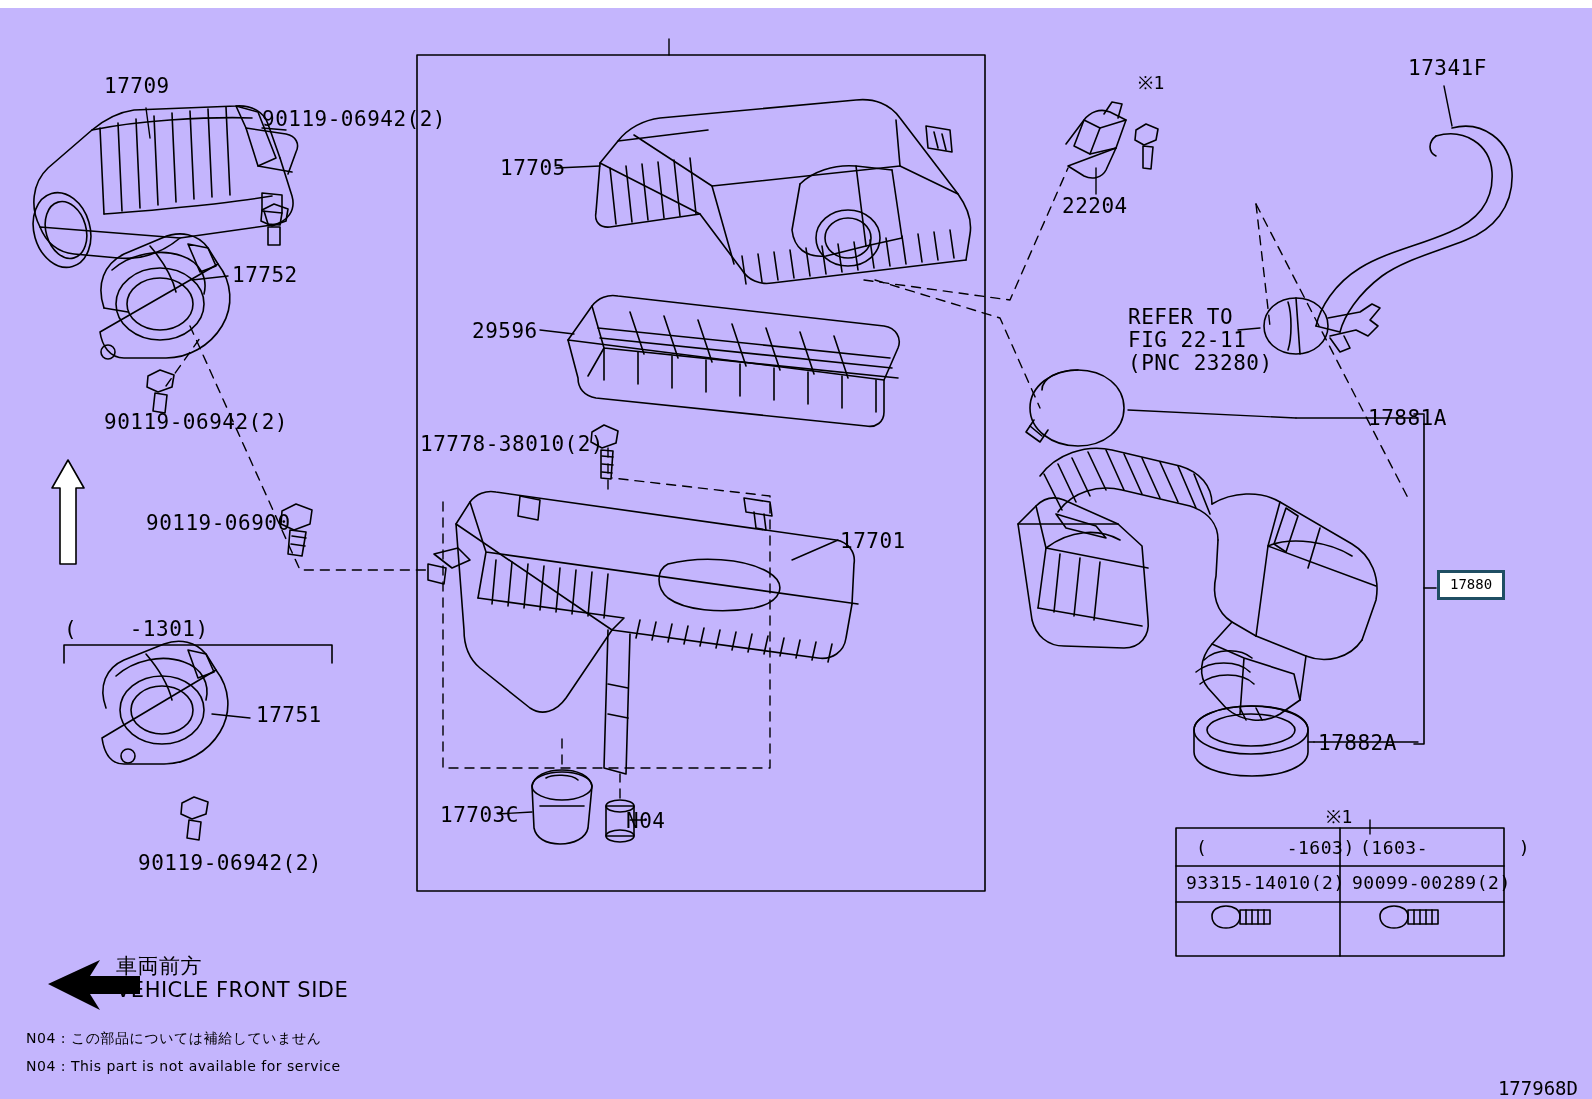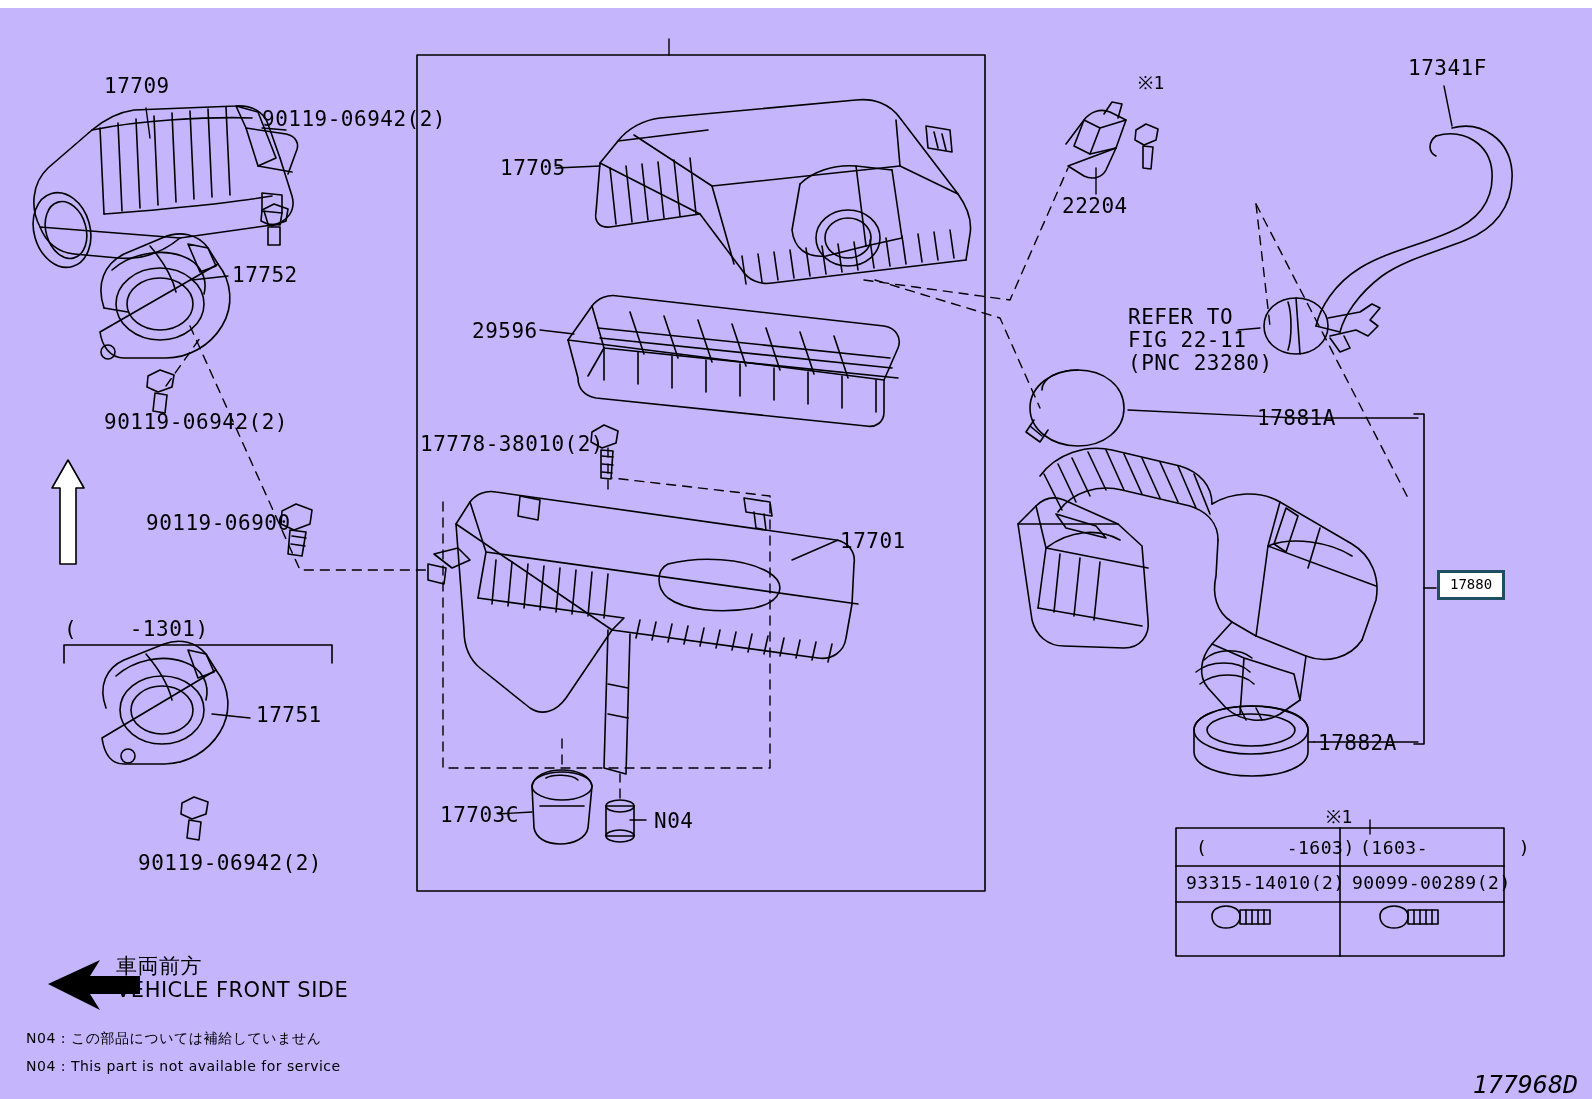--- a/index.html
+++ b/index.html
@@ -51,22 +51,21 @@
     font-family: "DejaVu Sans Mono", monospace;
     font-size: 14px;
     background: #ffffff;
     color: #000;
   }
   .diagcode {
     position: absolute;
     right: 14px;
     bottom: 8px;
     font-family: "DejaVu Sans Mono", monospace;
-    font-size: 25px;
-    font-style: italic;
+    font-size: 19px;
   }
 </style>
 </head>
 <body>
 
 <div id="root">
 
   <svg class="layer" viewBox="0 0 1592 1099">
     <g fill="none" stroke="#000" stroke-width="1.6" stroke-linejoin="round" stroke-linecap="round">
 
@@ -392,31 +391,31 @@
   <div class="lbl" style="left:146px; top:503px;">90119-06900</div>
   <div class="lbl" style="left:64px; top:609px;">(    -1301)</div>
   <div class="lbl" style="left:256px; top:695px;">17751</div>
   <div class="lbl" style="left:138px; top:843px;">90119-06942(2)</div>
 
   <div class="lbl" style="left:500px; top:148px;">17705</div>
   <div class="lbl" style="left:472px; top:311px;">29596</div>
   <div class="lbl" style="left:420px; top:424px;">17778-38010(2)</div>
   <div class="lbl" style="left:840px; top:521px;">17701</div>
   <div class="lbl" style="left:440px; top:795px;">17703C</div>
-  <div class="lbl" style="left:654px; top:801px;">N04</div>
+  <div class="lbl" style="left:626px; top:801px;">N04</div>
 
   <div class="lbl small" style="left:1138px; top:62px;">※1</div>
   <div class="lbl" style="left:1062px; top:186px;">22204</div>
   <div class="lbl" style="left:1408px; top:48px;">17341F</div>
 
   <div class="lbl" style="left:1128px; top:297px;">REFER TO</div>
   <div class="lbl" style="left:1128px; top:320px;">FIG 22-11</div>
   <div class="lbl" style="left:1128px; top:343px;">(PNC 23280)</div>
 
-  <div class="lbl" style="left:1257px; top:398px;">17881A</div>
+  <div class="lbl" style="left:1368px; top:398px;">17881A</div>
   <div class="lbl" style="left:1318px; top:723px;">17882A</div>
 
   <div class="highlight-box" style="left:1438px; top:563px;">17880</div>
 
   <div class="lbl small" style="left:1326px; top:796px;">※1</div>
   <div class="lbl small" style="left:1196px; top:829px;">(       -1603)</div>
   <div class="lbl small" style="left:1360px; top:829px;">(1603-        )</div>
   <div class="lbl small" style="left:1186px; top:864px;">93315-14010(2)</div>
   <div class="lbl small" style="left:1352px; top:864px;">90099-00289(2)</div>
 

